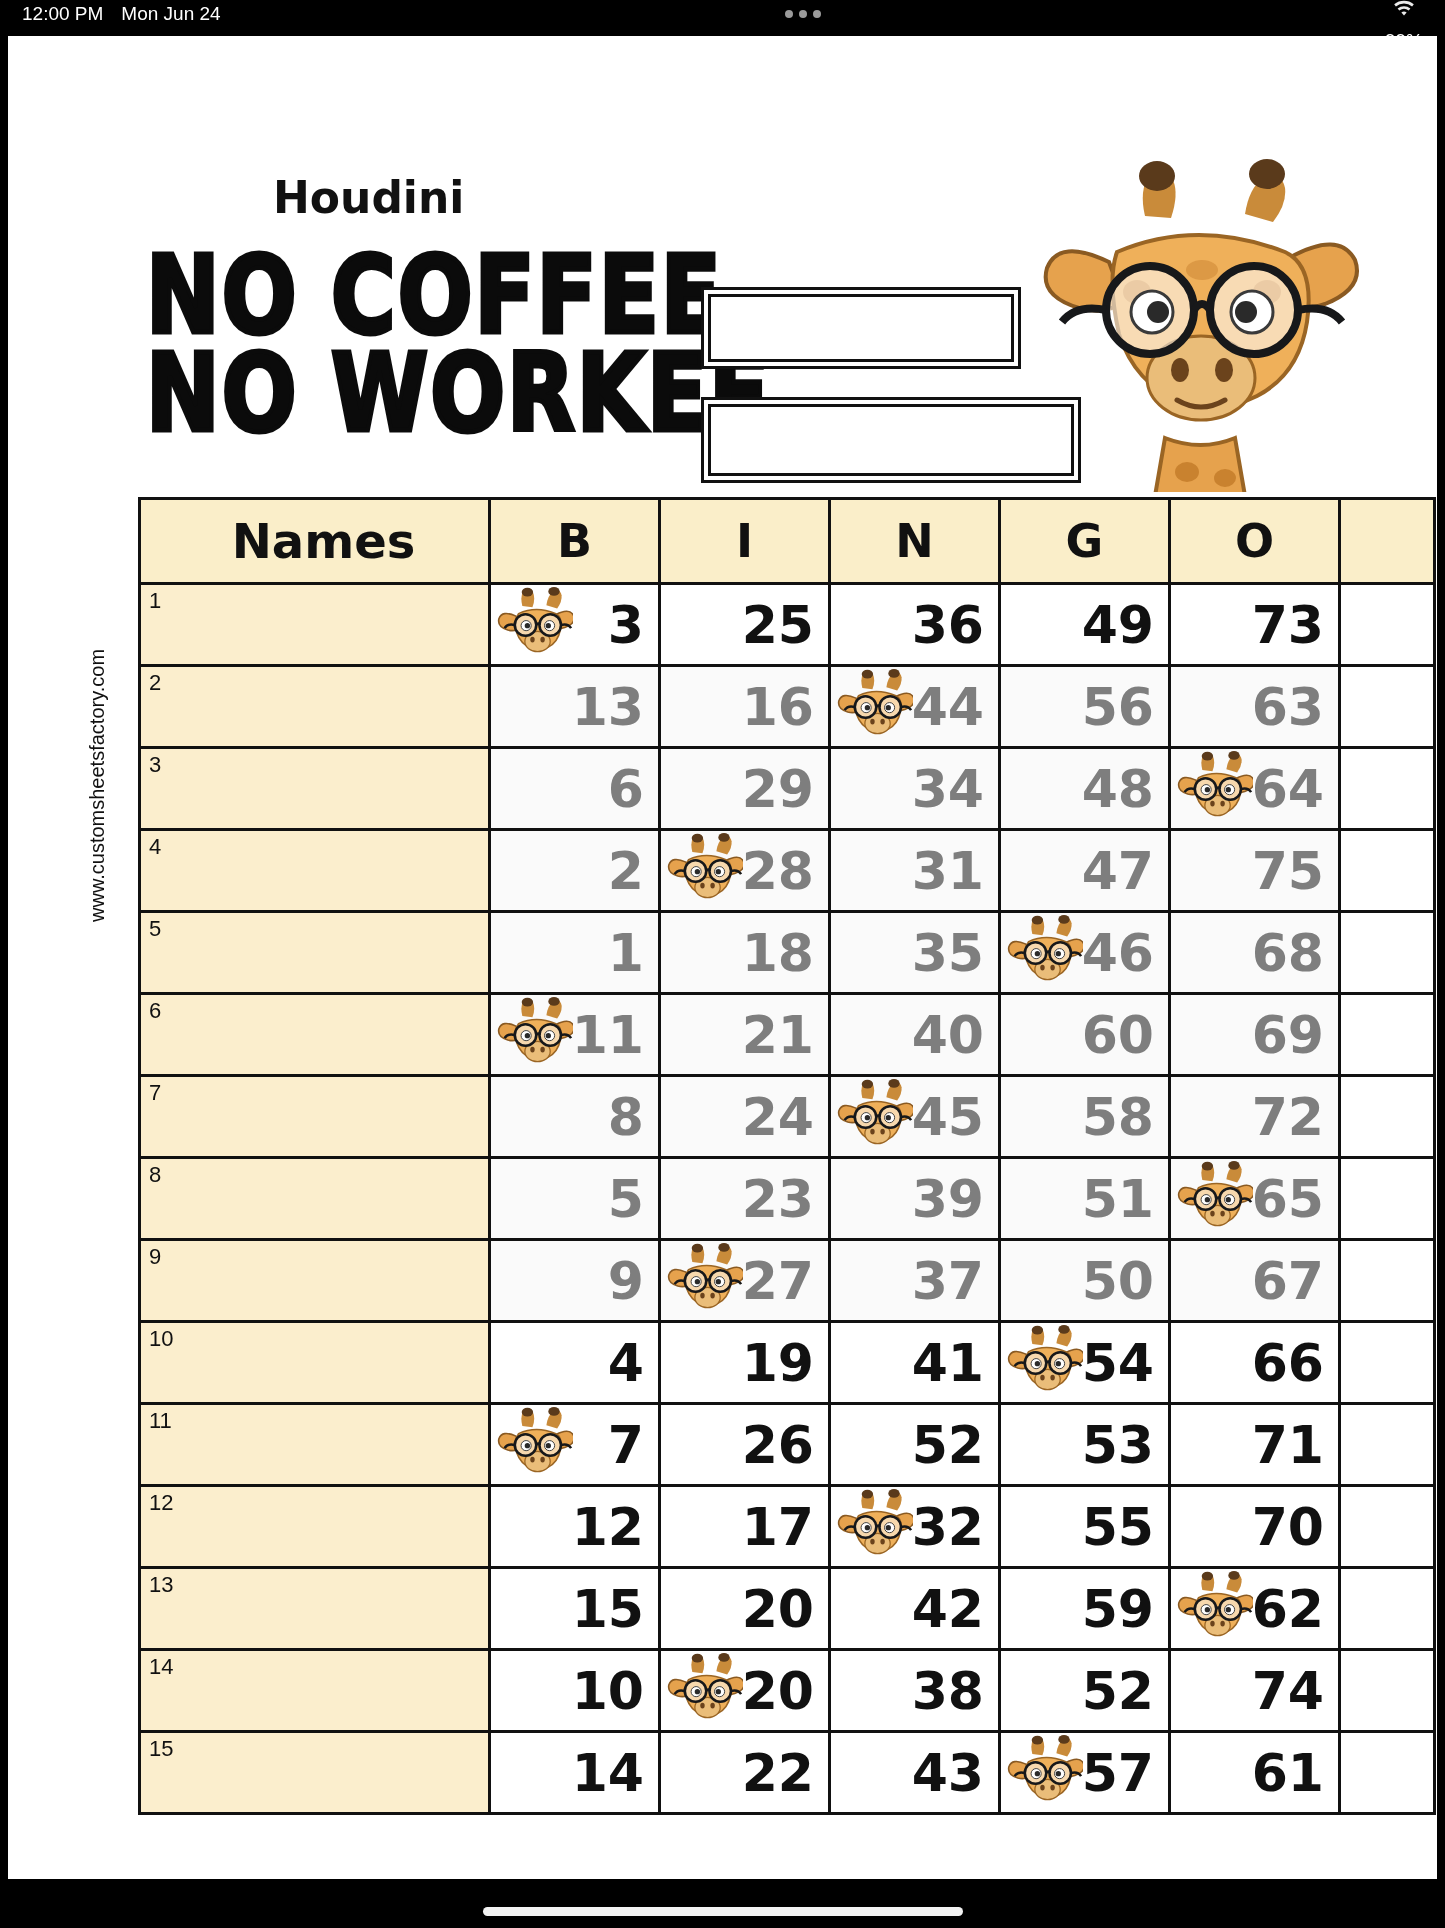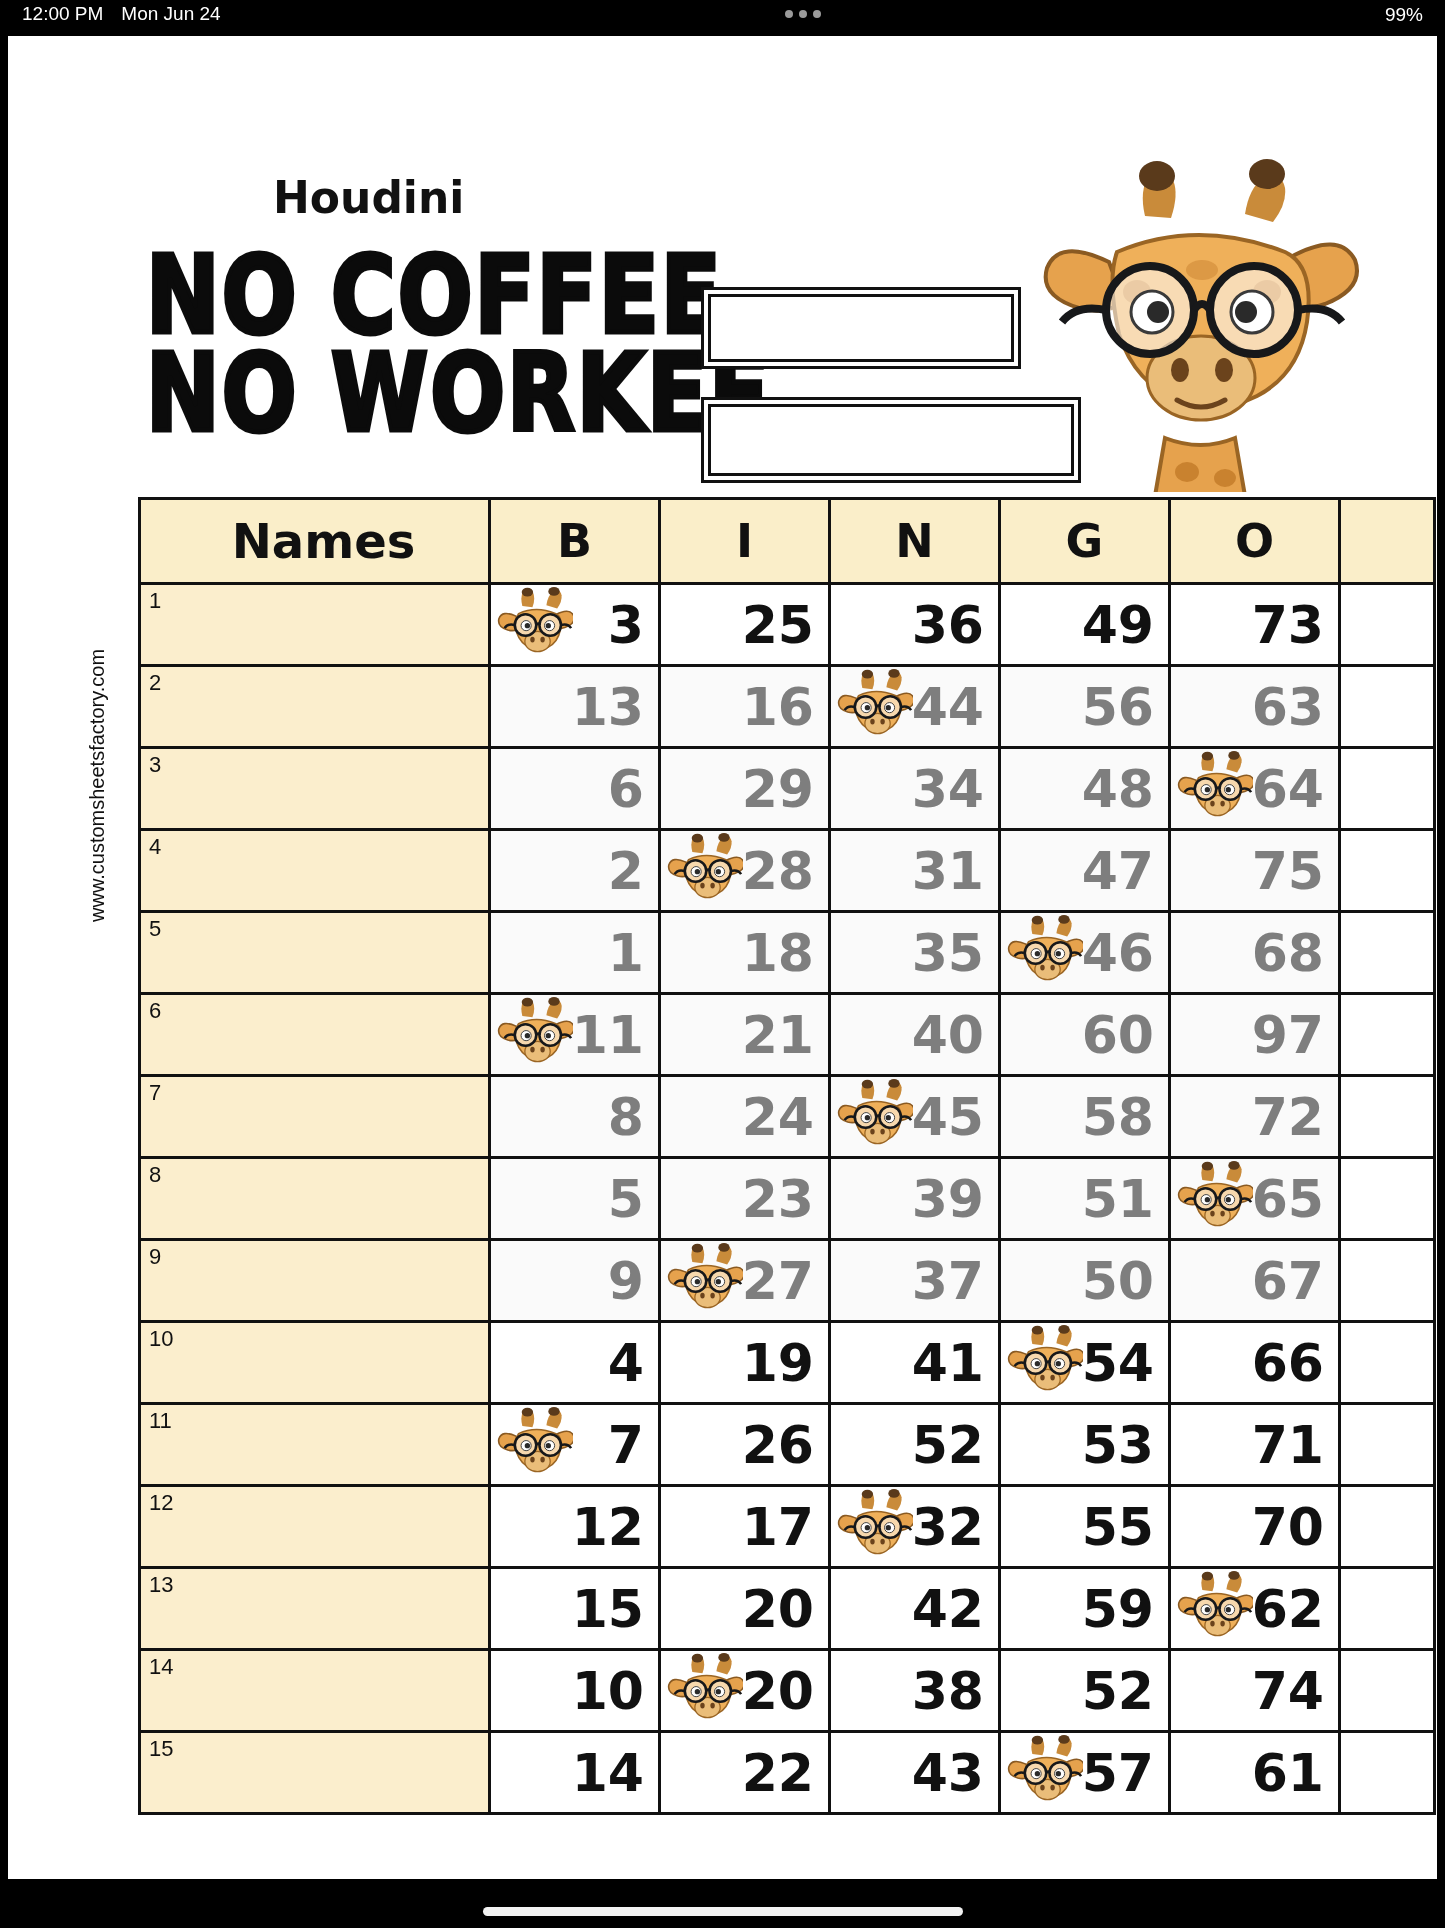--- a/index.html
+++ b/index.html
@@ -20,21 +20,20 @@
     width: 1445px;
     height: 1928px;
     background: #000;
   }
   .statusbar {
     position: absolute;
     top: 0; left: 0;
     width: 1445px;
     height: 28px;
     display: flex;
-    align-items: center;
     color: #fff;
     font-size: 19px;
     padding: 0 22px;
     box-sizing: border-box;
   }
   .status-left { display: flex; align-items: center; gap: 18px; white-space: nowrap; }
   .status-center { flex: 1; display: flex; align-items: center; justify-content: center; }
   .dots { display: flex; gap: 6px; }
   .dots span { width: 8px; height: 8px; border-radius: 50%; background: #9a9a9a; display: block; }
   .status-right { display: flex; align-items: center; gap: 12px; white-space: nowrap; flex-direction: column; }
@@ -556,21 +555,21 @@
   <path d="M28 60 q-11 -3 -16 5" stroke="#17181a" stroke-width="4" fill="none"></path>
   <path d="M101 60 q11 -3 16 5" stroke="#17181a" stroke-width="4" fill="none"></path>
   <circle cx="46" cy="61" r="8" fill="#fff" stroke="#3a3a3a" stroke-width="1.5"></circle>
   <circle cx="83" cy="61" r="8" fill="#fff" stroke="#3a3a3a" stroke-width="1.5"></circle>
   <circle cx="48" cy="61" r="4.2" fill="#2a2a2a"></circle>
   <circle cx="81" cy="61" r="4.2" fill="#2a2a2a"></circle>
 </svg><span class="val">11</span></td>
                 <td class="num faded"><span class="val">21</span></td>
                 <td class="num faded"><span class="val">40</span></td>
                 <td class="num faded"><span class="val">60</span></td>
-                <td class="num faded"><span class="val">97</span></td>
+                <td class="num faded"><span class="val">69</span></td>
                 <td class="blank"></td>
               </tr>
               <tr>
                 <td class="name-cell"><span class="rownum">7</span><span></span></td>
                 <td class="num faded"><span class="val">8</span></td>
                 <td class="num faded"><span class="val">24</span></td>
                 <td class="num faded">
 <svg class="cell-mascot" viewBox="0 0 120 120">
   <path d="M40 30 q-4 -16 2 -24 q9 -8 15 3 q4 9 -1 23 z" fill="#c98b3a"></path>
   <ellipse cx="48" cy="8" rx="9" ry="7" fill="#5a3a1b"></ellipse>

